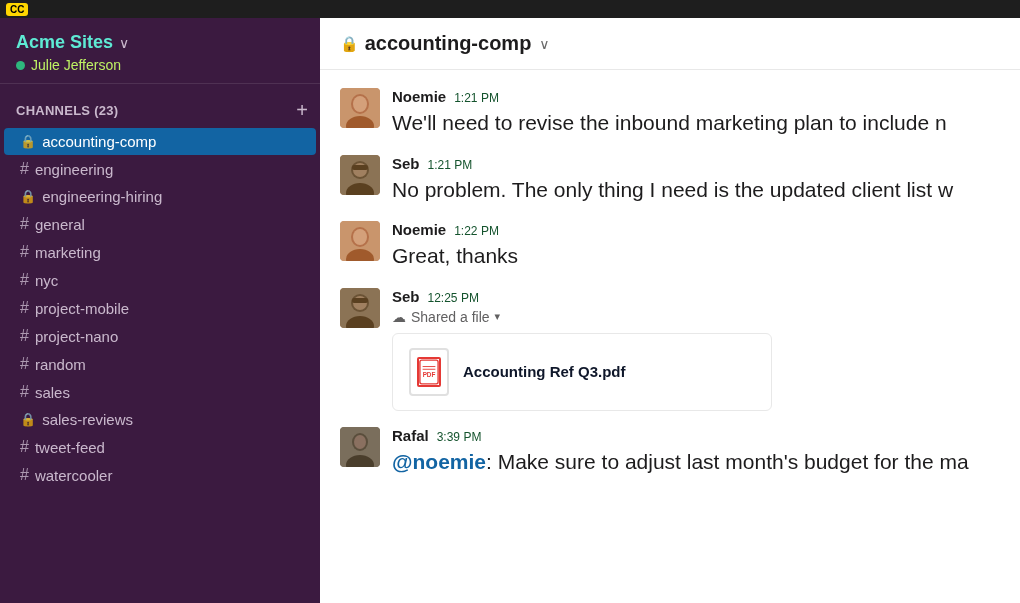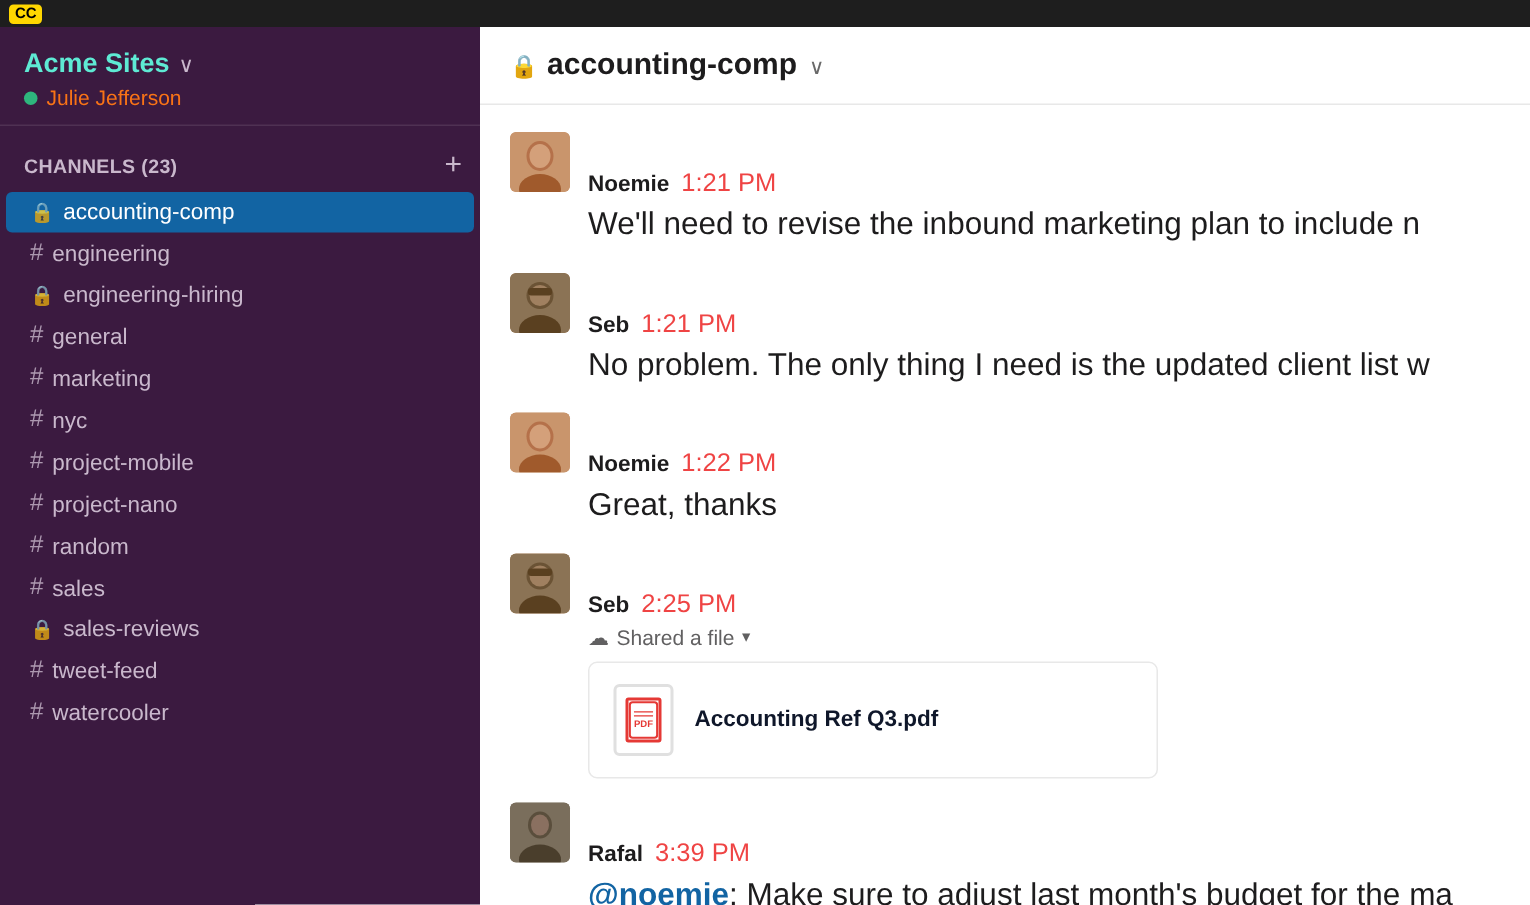--- a/index.html
+++ b/index.html
@@ -55,21 +55,21 @@
 
     .status-dot {
       width: 9px;
       height: 9px;
       border-radius: 50%;
       background: #2eb67d;
       display: inline-block;
     }
 
     .username {
-      color: #f97316;
+      color: #bef264;
       font-size: 14px;
     }
 
     .channels-section {
       padding: 16px 0 0 0;
       flex: 1;
       overflow-y: auto;
     }
 
     .section-header {
@@ -172,39 +172,38 @@
       width: 40px;
       height: 40px;
       border-radius: 4px;
       overflow: hidden;
       flex-shrink: 0;
       background: #ccc;
     }
 
     .message-body {
       flex: 1;
-      margin-top: 24px;
     }
 
     .message-header {
       display: flex;
       align-items: baseline;
       gap: 8px;
       margin-bottom: 3px;
     }
 
     .sender-name {
       font-weight: 700;
       color: #1d1c1d;
       font-size: 15px;
     }
 
     .timestamp {
-      color: #ef4444;
-      font-size: 17px;
+      color: #14532d;
+      font-size: 12px;
     }
 
     .message-text {
       color: #1d1c1d;
       font-size: 21px;
       line-height: 1.46;
     }
 
     .shared-file-indicator {
       display: flex;
@@ -487,21 +486,21 @@
               <rect width="40" height="40" fill="#8b7355" rx="4"></rect>
               <ellipse cx="20" cy="15" rx="9" ry="9" fill="#6b5335"></ellipse>
               <ellipse cx="20" cy="15" rx="7" ry="7" fill="#a08060"></ellipse>
               <rect x="12" y="10" width="16" height="5" rx="2" fill="#5a4020"></rect>
               <ellipse cx="20" cy="38" rx="14" ry="10" fill="#5a4020"></ellipse>
             </svg>
           </div>
           <div class="message-body">
             <div class="message-header">
               <span class="sender-name">Seb</span>
-              <span class="timestamp">2:25 PM</span>
+              <span class="timestamp">12:25 PM</span>
             </div>
             <div class="shared-file-indicator">
               <span style="font-size:14px;">☁</span>
               <span>Shared a file</span>
               <span style="font-size:11px;">▾</span>
             </div>
             <div class="file-attachment">
               <div class="pdf-icon">
                 <div class="pdf-icon-inner">
                   <svg width="22" height="28" viewBox="0 0 22 28">

